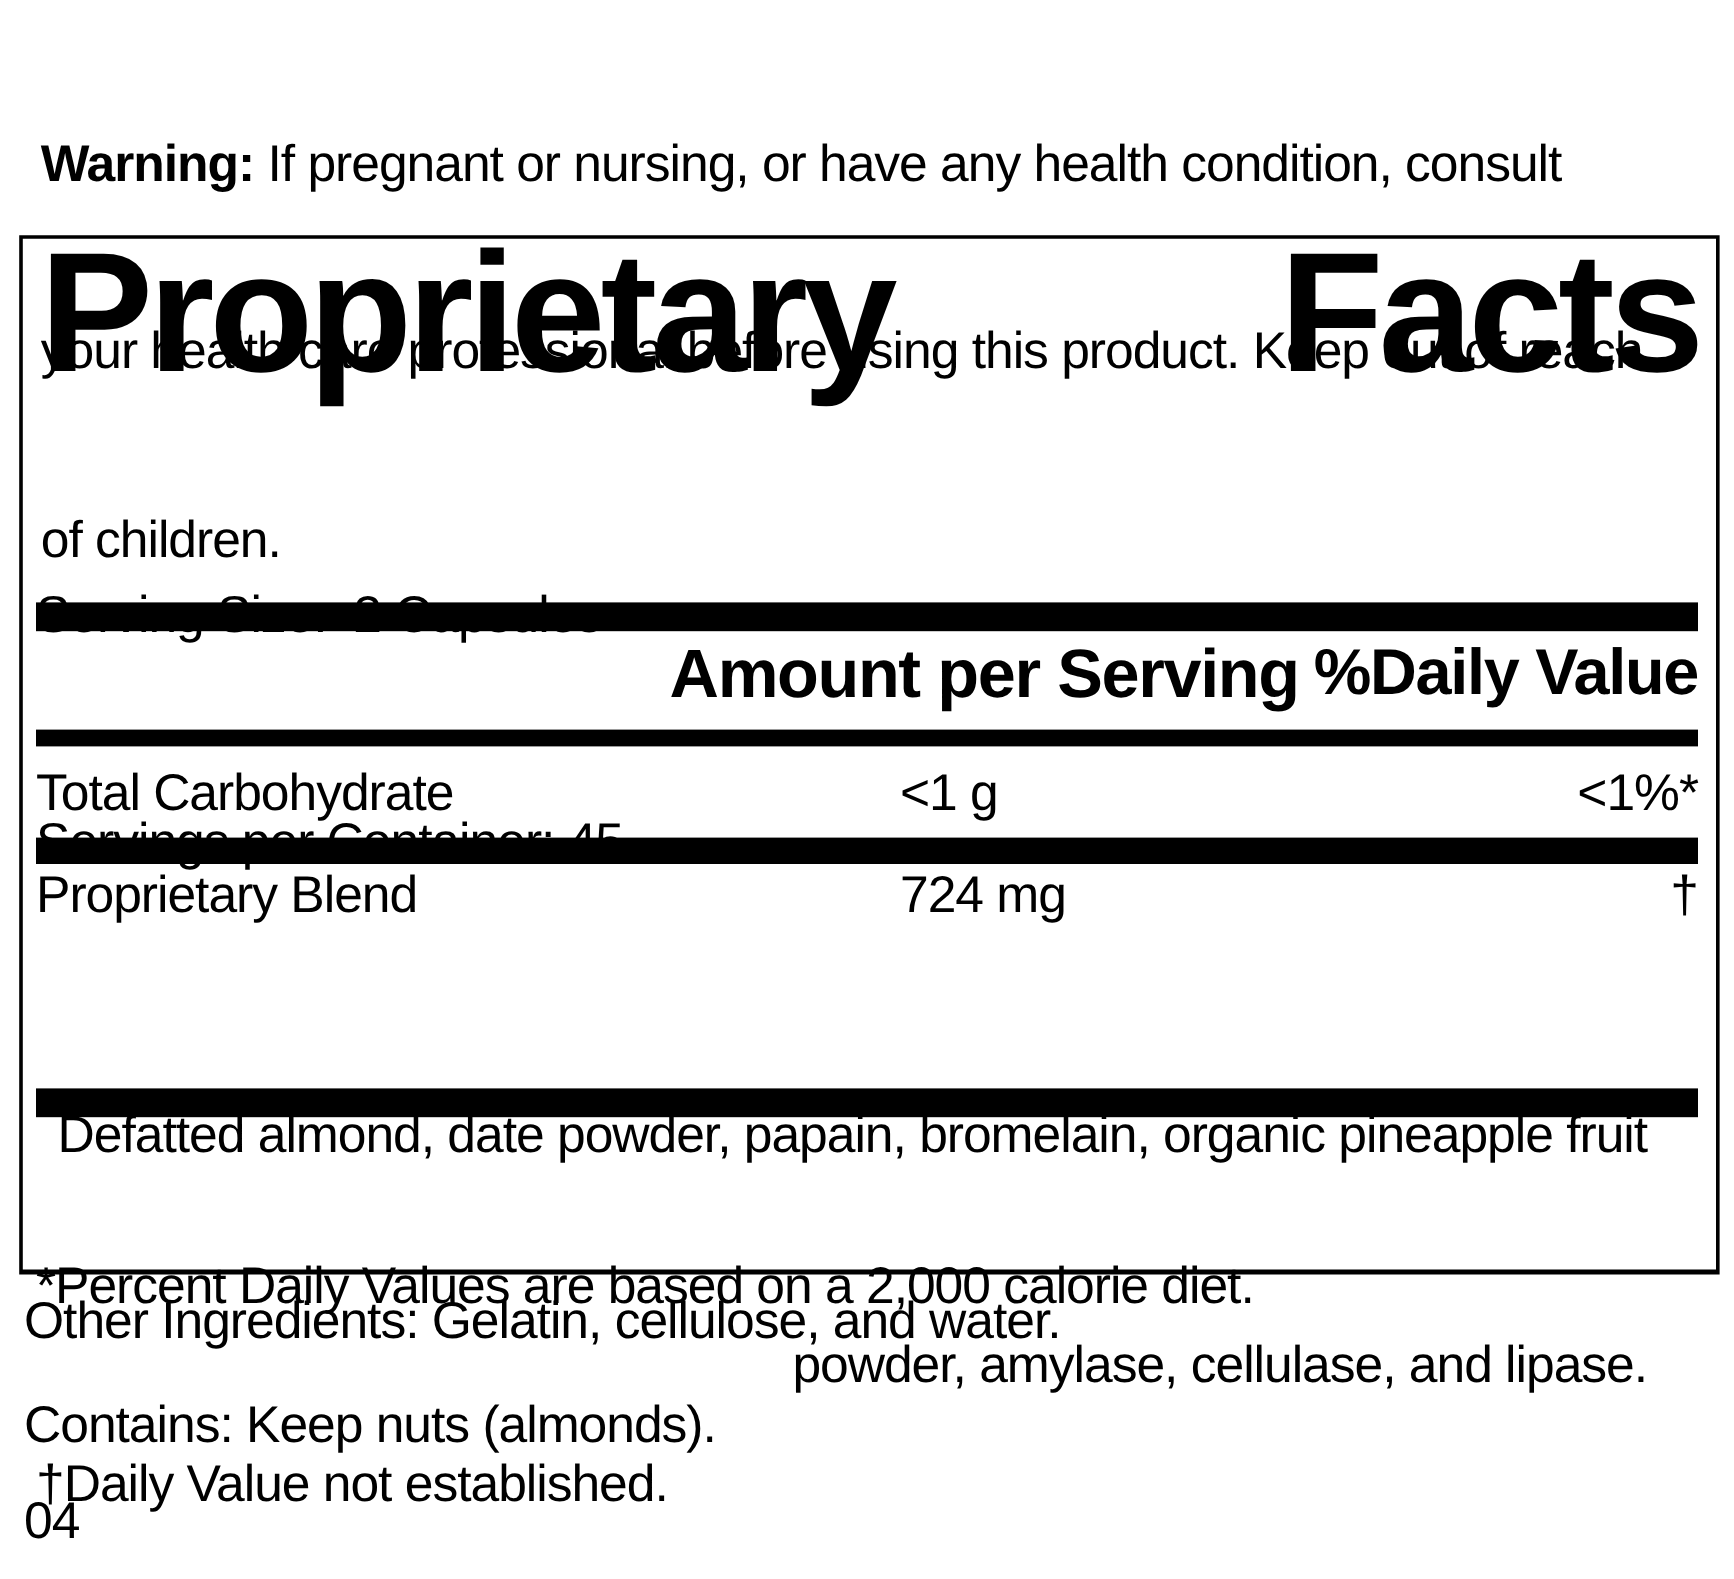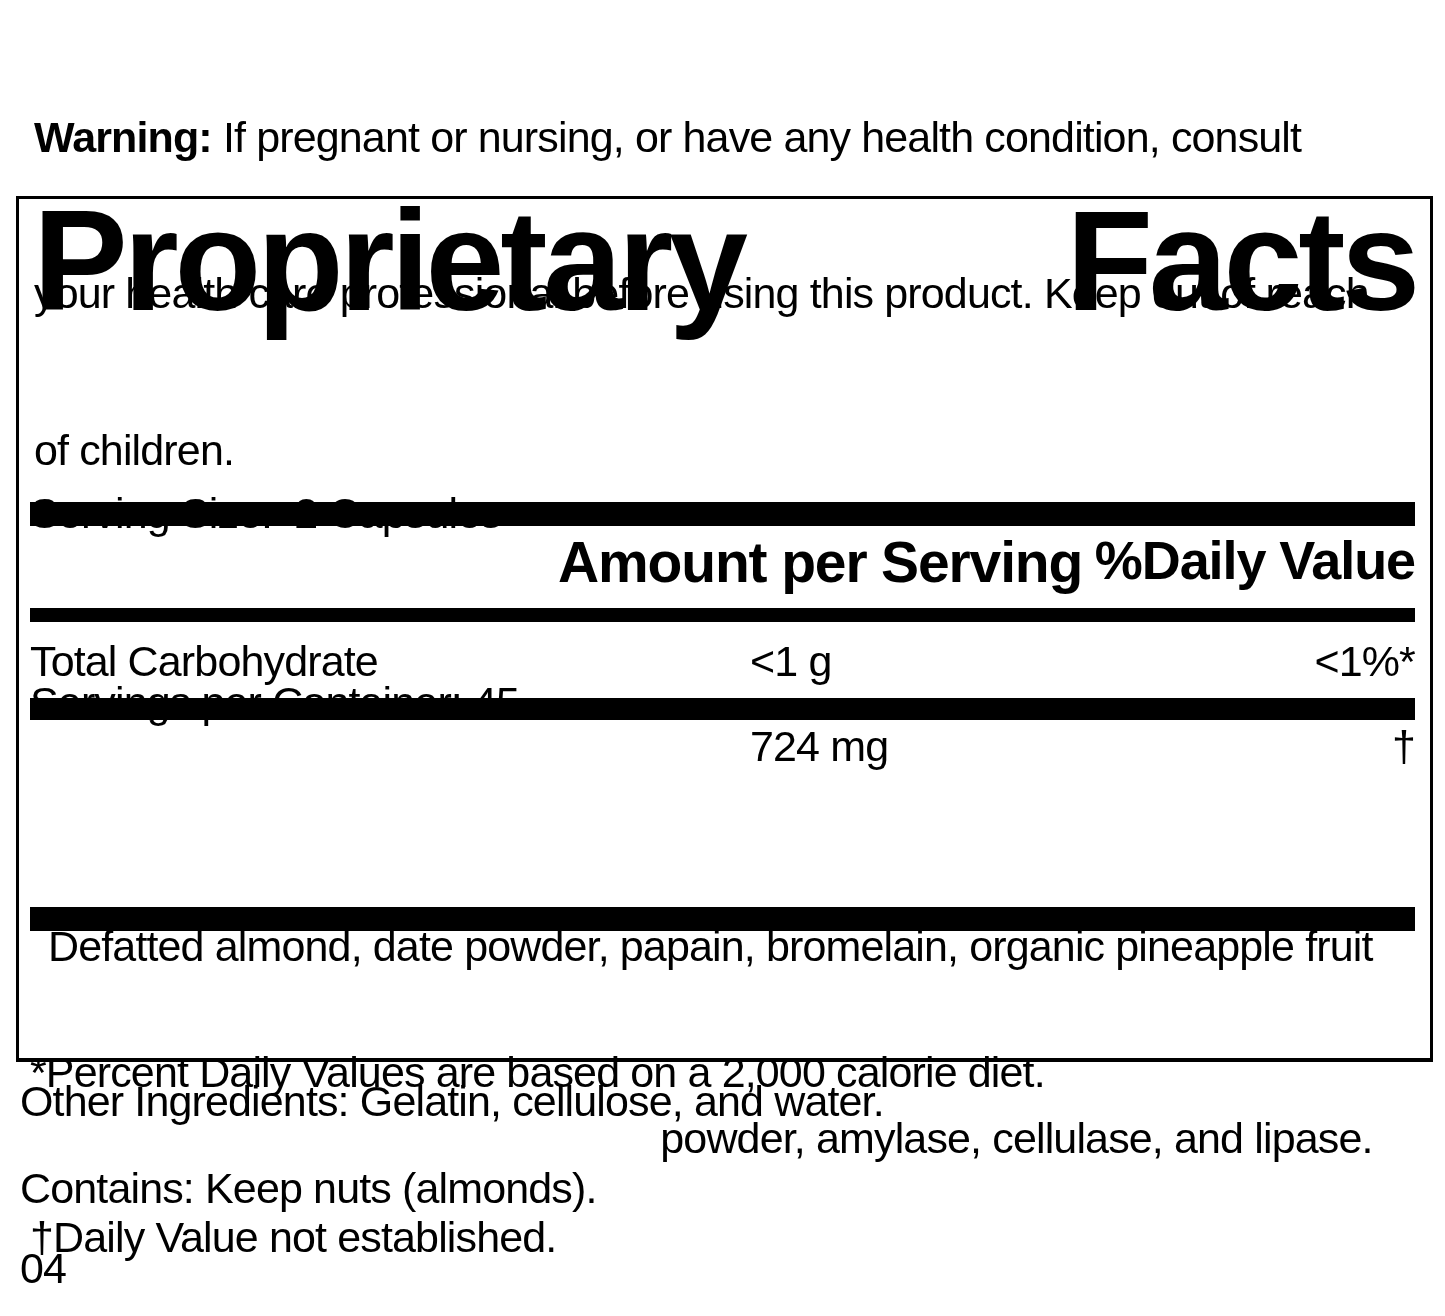--- a/index.html
+++ b/index.html
@@ -90,20 +90,21 @@
   <div id="col-dv" class="abs t b">%Daily Value</div>
 
   <div id="bar-2" class="abs bar"></div>
 
   <div class="abs t cell-name row-carb">Total Carbohydrate</div>
   <div class="abs t cell-amount row-carb">&lt;1 g</div>
   <div class="abs t cell-dv row-carb">&lt;1%*</div>
 
   <div id="bar-3" class="abs bar"></div>
 
+  <div class="abs t cell-name row-blend">Proprietary Blend</div>
   <div class="abs t cell-amount row-blend">724 mg</div>
   <div class="abs t cell-dv row-blend">†</div>
 
   <div id="blend-desc" class="abs t">
     <div>Defatted almond, date powder, papain, bromelain, organic pineapple fruit</div>
     <div>powder, amylase, cellulase, and lipase.</div>
   </div>
 
   <div id="bar-4" class="abs bar"></div>
 

